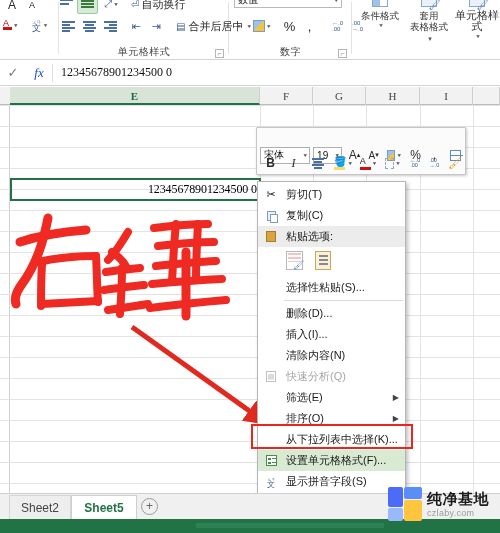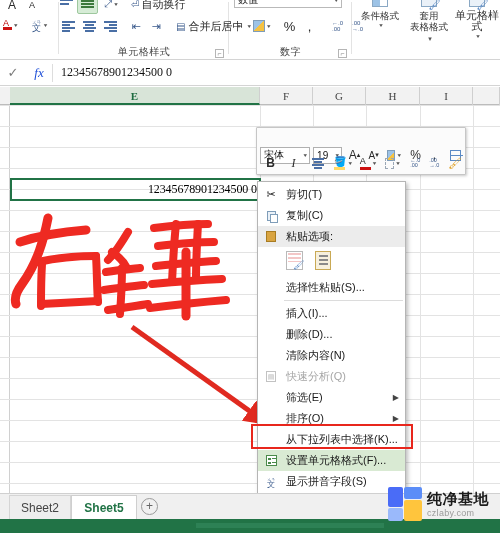--- a/index.html
+++ b/index.html
@@ -546,24 +546,24 @@
       </span>
     </div>
 
     <div class="ctx-item">
       <span>选择性粘贴(S)...</span>
     </div>
 
     <div class="ctx-sep"></div>
 
     <div class="ctx-item">
+      <span>删除(D)...</span>
+    </div>
+    <div class="ctx-item">
       <span>插入(I)...</span>
-    </div>
-    <div class="ctx-item">
-      <span>删除(D)...</span>
     </div>
     <div class="ctx-item">
       <span>清除内容(N)</span>
     </div>
 
     <div class="ctx-item disabled">
       <span class="ico">
         <span style="display:inline-block;width:10px;height:11px;border:1px solid #c2c2c2;color:#bbb;font-size:7px;line-height:10px;text-align:center;">▤</span>
       </span>
       <span>快速分析(Q)</span>

